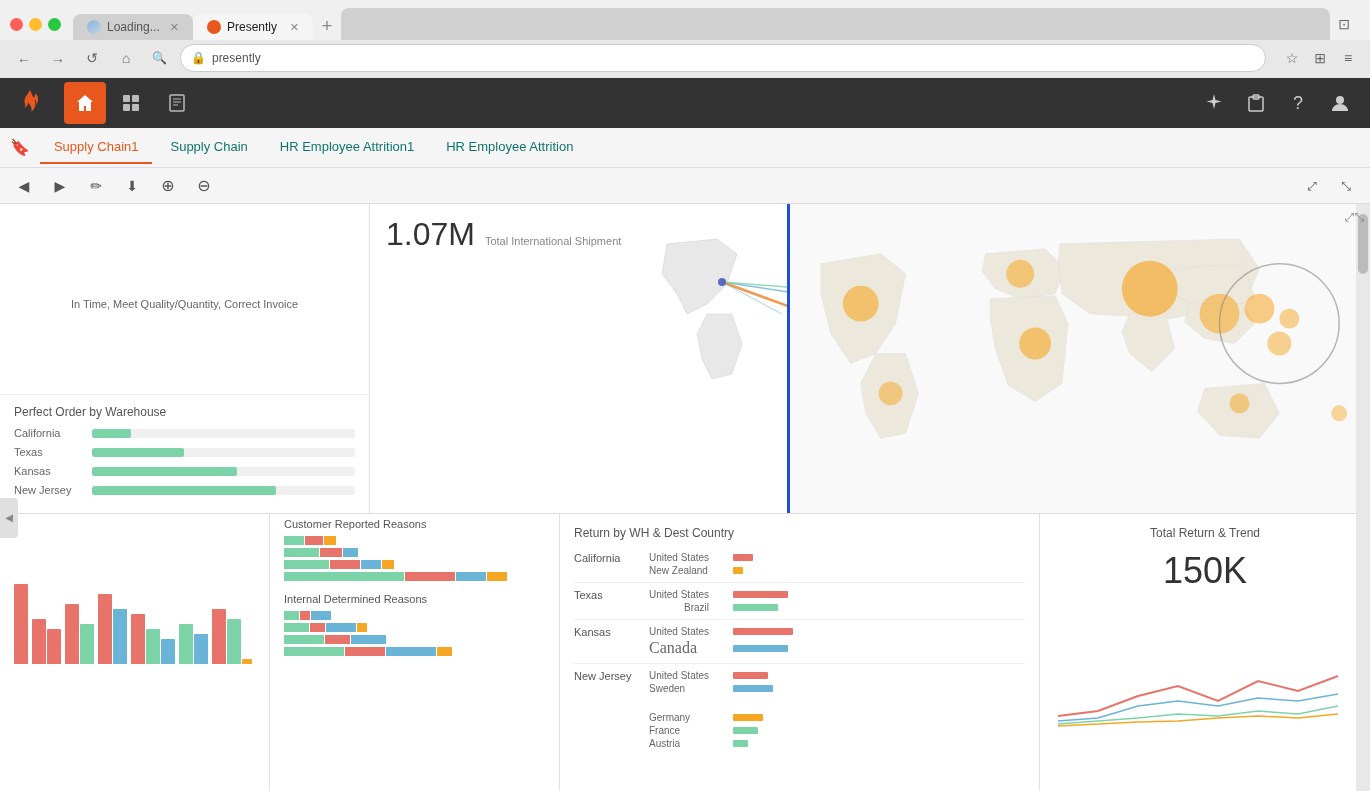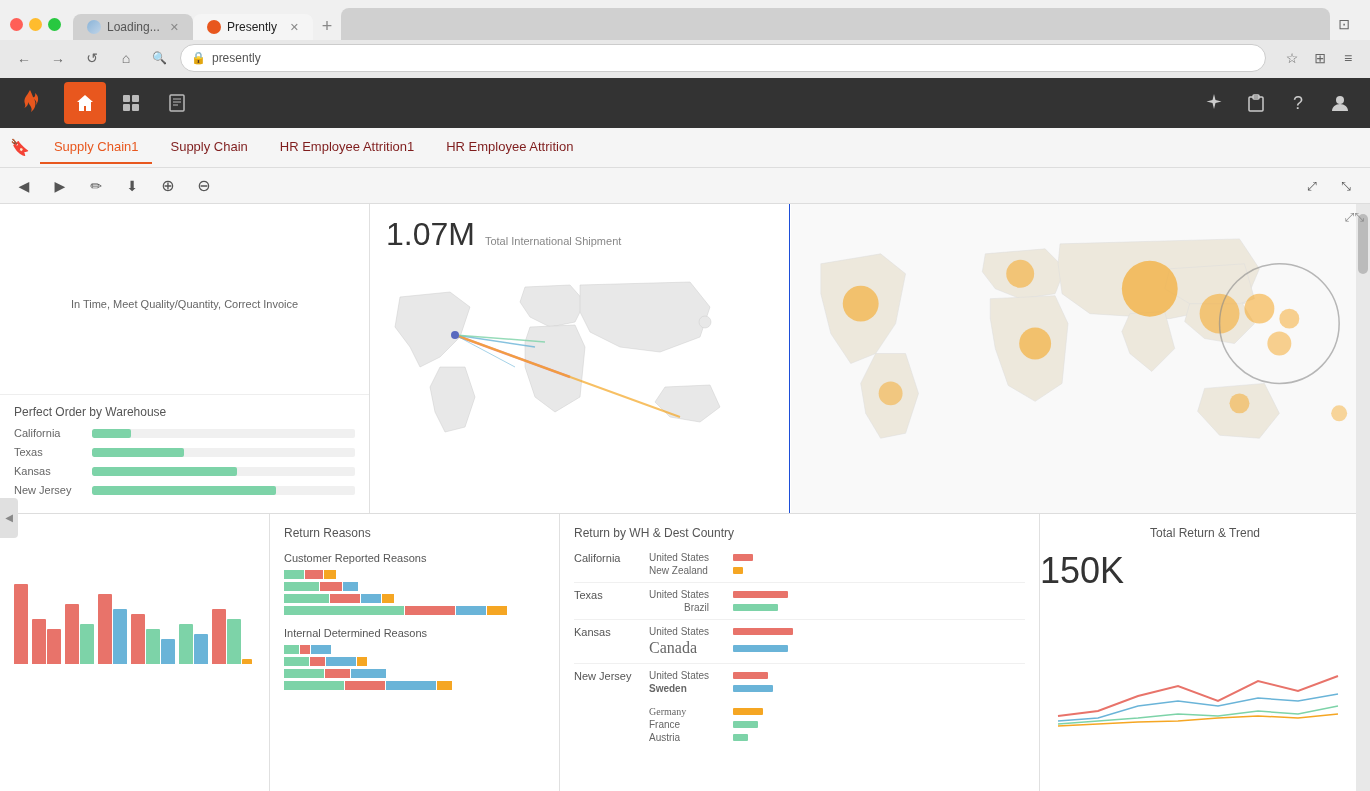--- a/index.html
+++ b/index.html
@@ -30,21 +30,21 @@
     .logo-flame { width: 30px; height: 30px; }
     .app-nav-icons { display: flex; align-items: center; gap: 4px; margin-left: 8px; }
     .app-nav-btn { width: 42px; height: 42px; display: flex; align-items: center; justify-content: center; border-radius: 4px; cursor: pointer; color: #ccc; }
     .app-nav-btn.active { background: #e8571e; color: white; }
     .app-bar-right { margin-left: auto; display: flex; align-items: center; gap: 6px; }
     .app-bar-icon-btn { width: 36px; height: 36px; display: flex; align-items: center; justify-content: center; color: #ccc; cursor: pointer; }
 
     
     .tabs-bar { background: #f5f5f5; border-bottom: 1px solid #ddd; display: flex; align-items: center; padding: 0 10px; height: 40px; gap: 4px; }
     .bookmark-icon { color: #666; margin-right: 6px; }
-    .page-tab { padding: 8px 14px; font-size: 13px; color: #7f1d1d; cursor: pointer; border-bottom: 2px solid transparent; white-space: nowrap; }
+    .page-tab { padding: 8px 14px; font-size: 13px; color: #0f766e; cursor: pointer; border-bottom: 2px solid transparent; white-space: nowrap; }
     .page-tab.active { color: #e8571e; border-bottom-color: #e8571e; font-weight: 500; }
 
     
     .toolbar { background: #f5f5f5; border-bottom: 1px solid #ddd; display: flex; align-items: center; padding: 4px 10px; height: 36px; gap: 8px; }
     .toolbar-btn { width: 28px; height: 28px; display: flex; align-items: center; justify-content: center; color: #555; cursor: pointer; border-radius: 3px; font-size: 14px; }
 
     
     .main-content { display: flex; height: calc(791px - 50px - 40px - 36px - 38px); position: relative; overflow: hidden; }
 
     
@@ -229,21 +229,21 @@
               <div style="display: flex; align-items: center; margin-bottom: 7px; gap: 8px;">
       <span style="font-size:11px; color:#666; width:70px; flex-shrink:0;">New Jersey</span>
       <div style="flex:1; height:9px; background:#f0f0f0; border-radius:2px; overflow:hidden;">
         <div style="height:100%; background:#7dd3a8; border-radius:2px; width:70%;"></div>
       </div>
     </div>
             </div>
         </div>
       </div>
 
-      <div style="width:420px; border-right:1px solid #1d4ed8; background:white; display:flex; flex-direction:column;">
+      <div style="width:420px; border-right:3px solid #1d4ed8; background:white; display:flex; flex-direction:row;">
         <div style="padding:12px 16px 4px;">
           <div style="display:flex; align-items:baseline; gap:10px;">
             <span style="font-size:32px; font-weight:300; color:#333;">1.07M</span>
             <span style="font-size:11px; color:#888;">Total International Shipment</span>
           </div>
         </div>
         <div style="flex:1; position:relative; overflow:hidden;">
 
           <svg viewBox="0 0 420 220" width="420" height="220" style="position:absolute; top:0; left:0;">
 
@@ -354,21 +354,20 @@
               <div style="width:14px; background:#e8736a; height:55px; border-radius:1px 1px 0 0;"></div>
               <div style="width:14px; background:#7dd3a8; height:45px; border-radius:1px 1px 0 0;"></div>
               <div style="width:10px; background:#f5a623; height:5px; border-radius:1px 1px 0 0;"></div>
             </div>
           </div>
         </div>
 
       </div>
 
       <div style="width:290px; border-right:1px solid #e0e0e0; background:white; display:flex; flex-direction:column;">
-        <div class="panel-title">Return Reasons</div>
 
         <div style="padding:4px 14px;">
           <div style="font-size:11px; color:#555; margin-bottom:6px;">Customer Reported Reasons</div>
 
           <div style="margin-bottom:4px;">
             <div style="display:flex; gap:1px; height:9px; margin-bottom:3px;">
               <div style="width:20px; background:#7dd3a8; height:9px;"></div>
               <div style="width:18px; background:#e8736a; height:9px;"></div>
               <div style="width:12px; background:#f5a623; height:9px;"></div>
             </div>
@@ -468,44 +467,44 @@
             </div>
           </div>
 
           <div style="display:flex;">
             <div style="width:75px; color:#555; font-weight:500; font-size:11px; flex-shrink:0;">New Jersey</div>
             <div style="flex:1;">
               <div style="display:flex; align-items:center; margin-bottom:2px; gap:4px;">
                 <span style="width:80px; color:#666; font-size:10px;">United States</span>
                 <div style="width:35px; height:7px; background:#e8736a; border-radius:1px;"></div>
               </div>
-              <div style="display:flex; align-items:center; margin-bottom:12px; gap:4px;font-weight:bold;">
+              <div style="display:flex; align-items:center; margin-bottom:18px; gap:4px;">
                 <span style="width:80px; color:#666; font-size:10px;">Sweden</span>
                 <div style="width:40px; height:7px; background:#6ab4d8; border-radius:1px;"></div>
               </div>
               <div style="display:flex; align-items:center; margin-bottom:2px; gap:4px;">
-                <span style="width:80px; color:#666; font-size:10px;font-family:Liberation Serif, serif;">Germany</span>
+                <span style="width:80px; color:#666; font-size:10px;">Germany</span>
                 <div style="width:30px; height:7px; background:#f5a623; border-radius:1px;"></div>
               </div>
               <div style="display:flex; align-items:center; margin-bottom:2px; gap:4px;">
                 <span style="width:80px; color:#666; font-size:10px;">France</span>
                 <div style="width:25px; height:7px; background:#7dd3a8; border-radius:1px;"></div>
               </div>
               <div style="display:flex; align-items:center; gap:4px;">
                 <span style="width:80px; color:#666; font-size:10px;">Austria</span>
                 <div style="width:15px; height:7px; background:#7dd3a8; border-radius:1px;"></div>
               </div>
             </div>
           </div>
         </div>
       </div>
 
       <div style="width:330px; background:white; display:flex; flex-direction:column;">
         <div style="font-size:12px; color:#555; text-align:center; padding:12px 14px 4px;">Total Return &amp; Trend</div>
-        <div style="font-size:36px; font-weight:300; color:#333; padding:6px 0;">150K</div>
+        <div style="font-size:36px; font-weight:300; color:#333; text-align:center; padding:6px 0;">150K</div>
         <div style="flex:1; padding:8px;">
           <svg viewBox="0 0 310 130" width="310" height="130">
 
             <polyline points="10,110 50,105 90,90 130,80 170,95 210,75 250,85 290,70" fill="none" stroke="#e8736a" stroke-width="2"></polyline>
             <polyline points="10,115 50,112 90,100 130,95 170,100 210,92 250,95 290,88" fill="none" stroke="#6ab4d8" stroke-width="1.5"></polyline>
             <polyline points="10,118 50,115 90,112 130,108 170,110 210,105 250,108 290,100" fill="none" stroke="#7dd3a8" stroke-width="1.5"></polyline>
             <polyline points="10,120 50,118 90,116 130,115 170,112 210,110 250,112 290,108" fill="none" stroke="#f5a623" stroke-width="1.5"></polyline>
           </svg>
         </div>
       </div>

